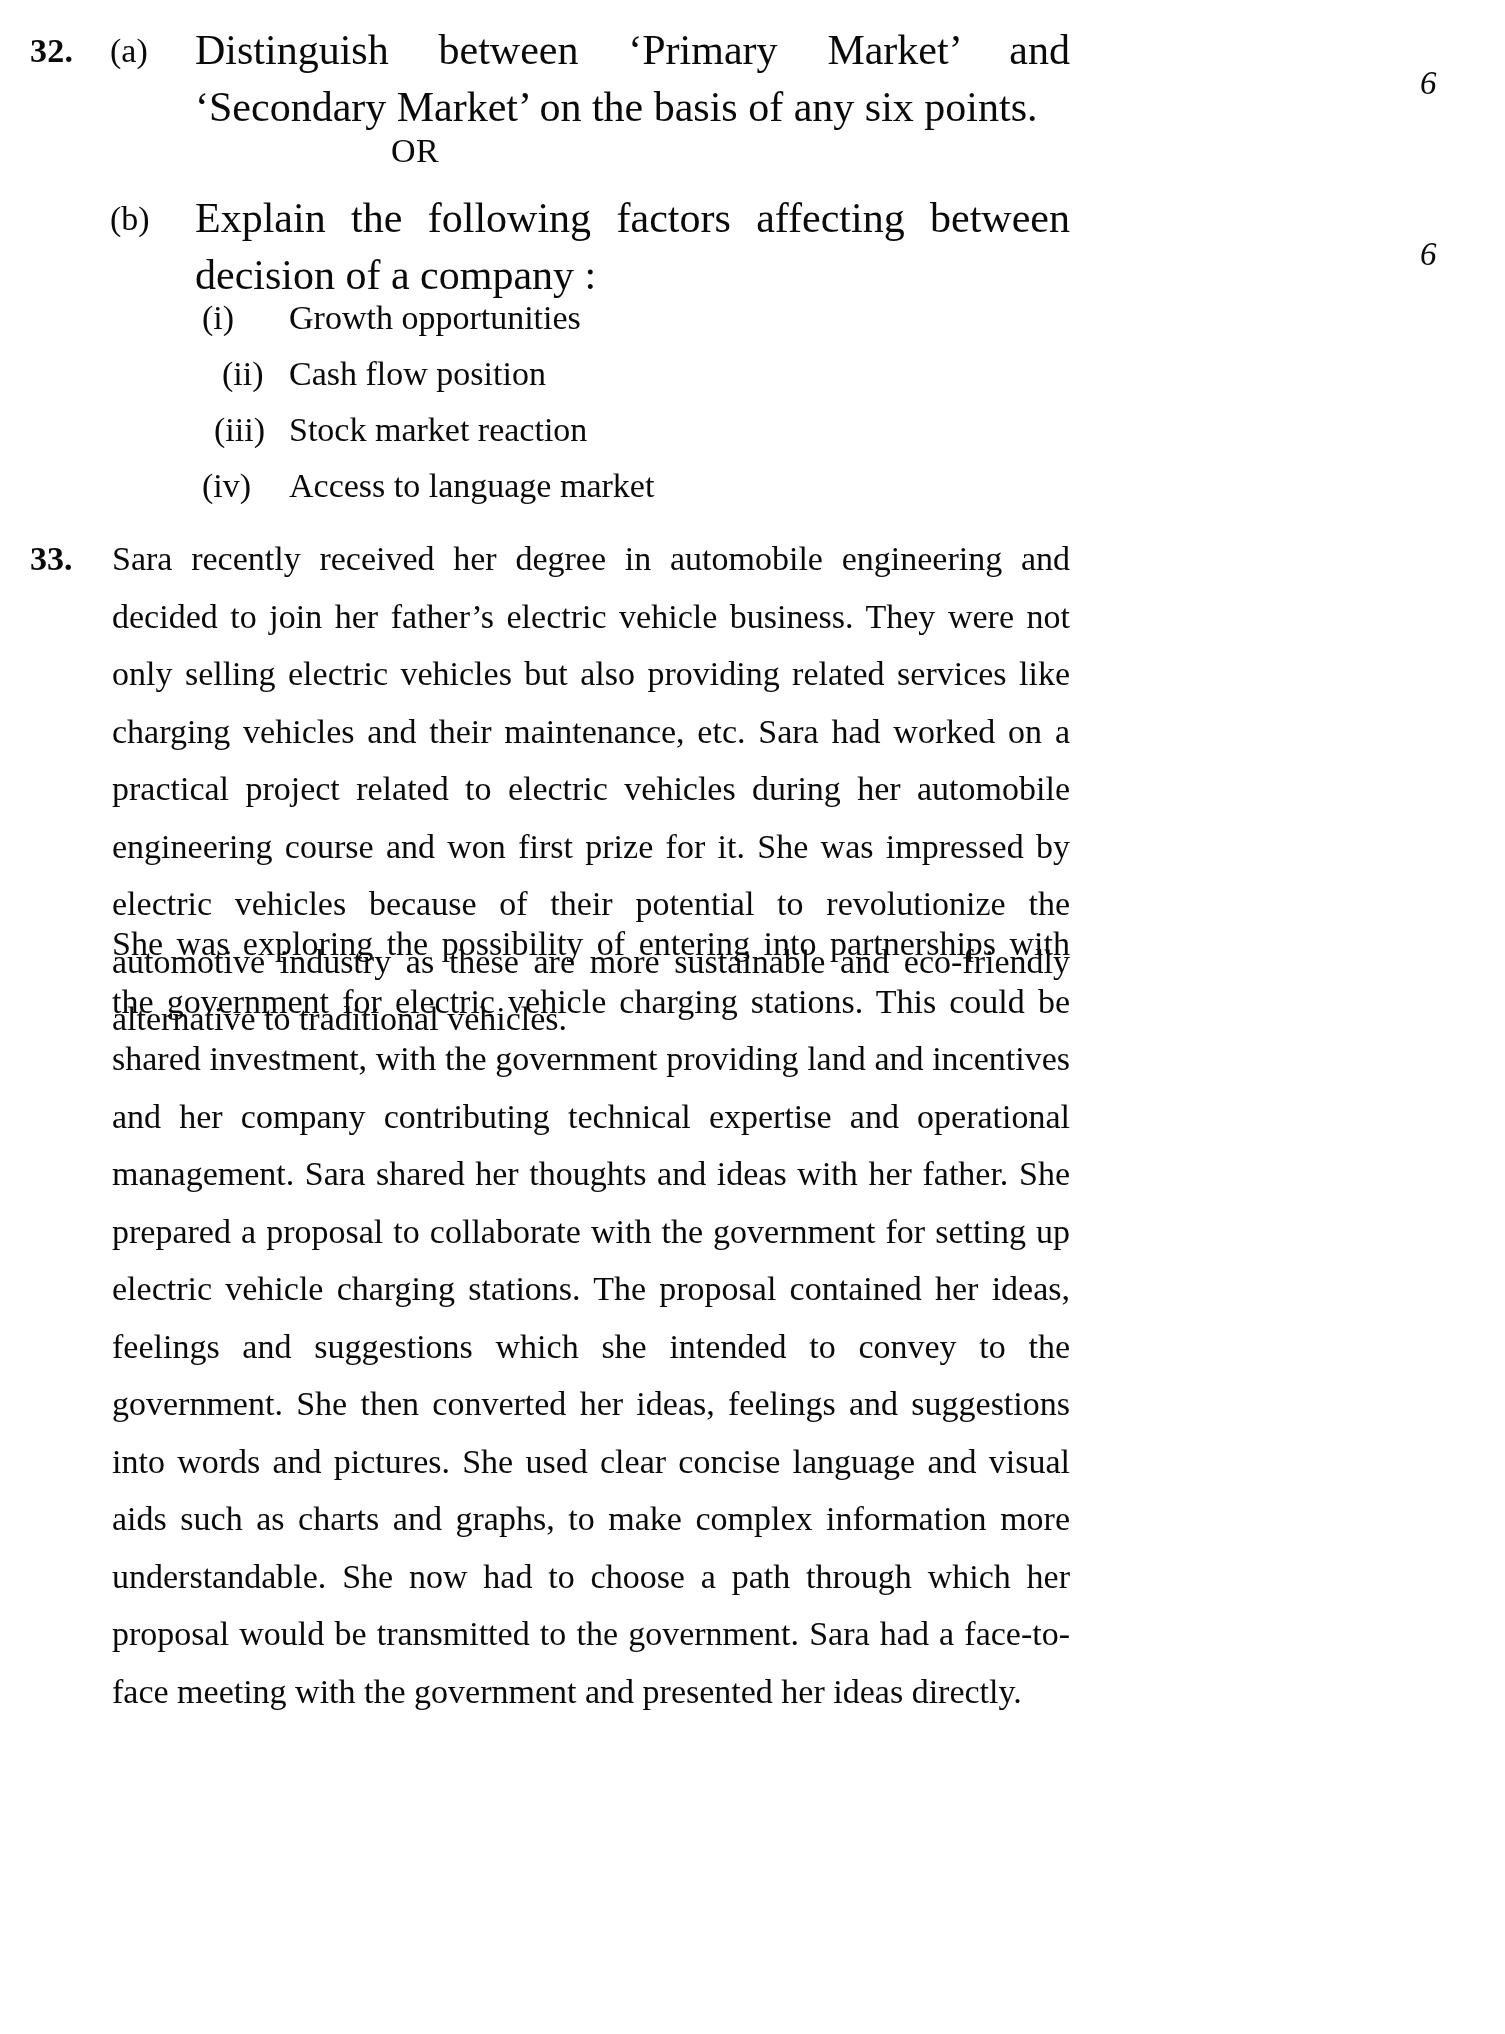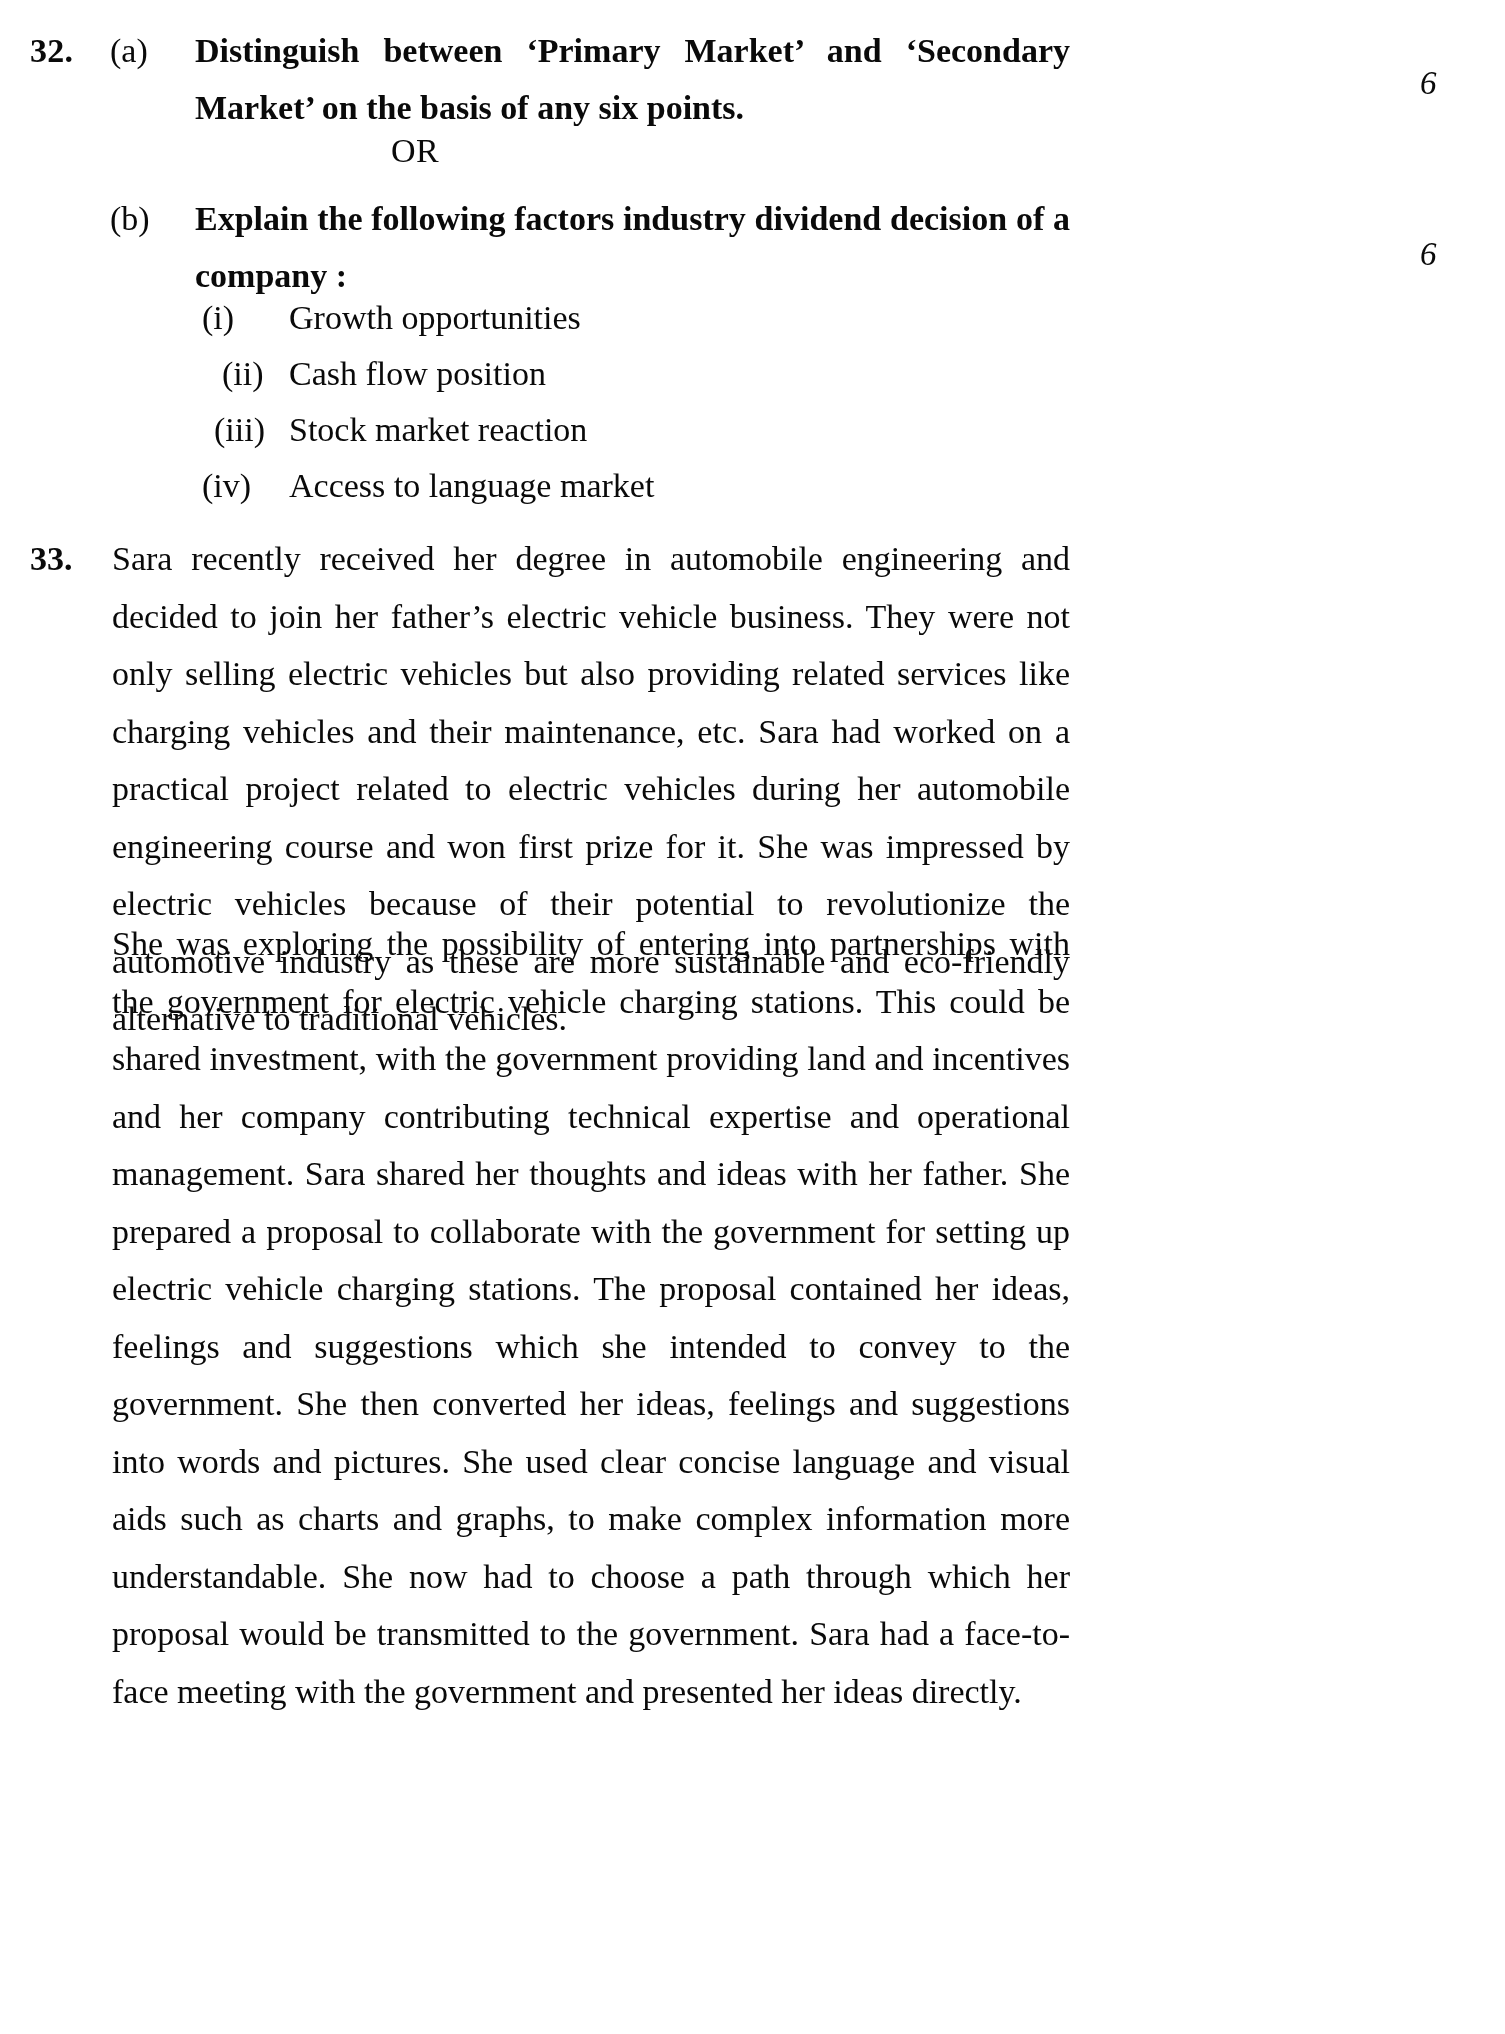--- a/index.html
+++ b/index.html
@@ -31,26 +31,25 @@
   .qlabel {
     position: absolute;
     left: 110px;
     font-size: 34px;
     line-height: 57px;
   }
   .qbody {
     position: absolute;
     left: 195px;
     width: 875px;
-    font-size: 34px;
+    font-size: 42px;
     line-height: 57px;
     text-align: justify;
     text-justify: inter-word;
     hyphens: none;
-    font-weight: bold;
   }
 
   .marks {
     position: absolute;
     left: 1420px;
     width: 60px;
     font-style: italic;
     font-size: 33px;
     line-height: 57px;
     text-align: left;
@@ -115,21 +114,21 @@
     <span class="qlabel" style="top:22px;">(a)</span>
 
     <div class="qbody" style="top:22px;">Distinguish between ‘Primary Market’ and ‘Secondary Market’ on the basis of any six points.</div>
 
     <span class="marks" style="top:55px;">6</span>
 
     <div class="or-divider" style="top:122px;">OR</div>
 
     <span class="qlabel" style="top:190px;">(b)</span>
 
-    <div class="qbody" style="top:190px;">Explain the following factors industry dividend decision of a company :</div>
+    <div class="qbody" style="top:190px;">Explain the following factors affecting between decision of a company :</div>
 
     <span class="marks" style="top:226px;">6</span>
 
     <div class="subitem" style="top:0;">
       <span class="rn" style="top:290px;">(i)</span>
       <span class="txt" style="top:290px;">Growth opportunities</span>
 
       <span class="rn" style="top:346px;margin-left:20px;">(ii)</span>
       <span class="txt" style="top:346px;">Cash flow position</span>
 

